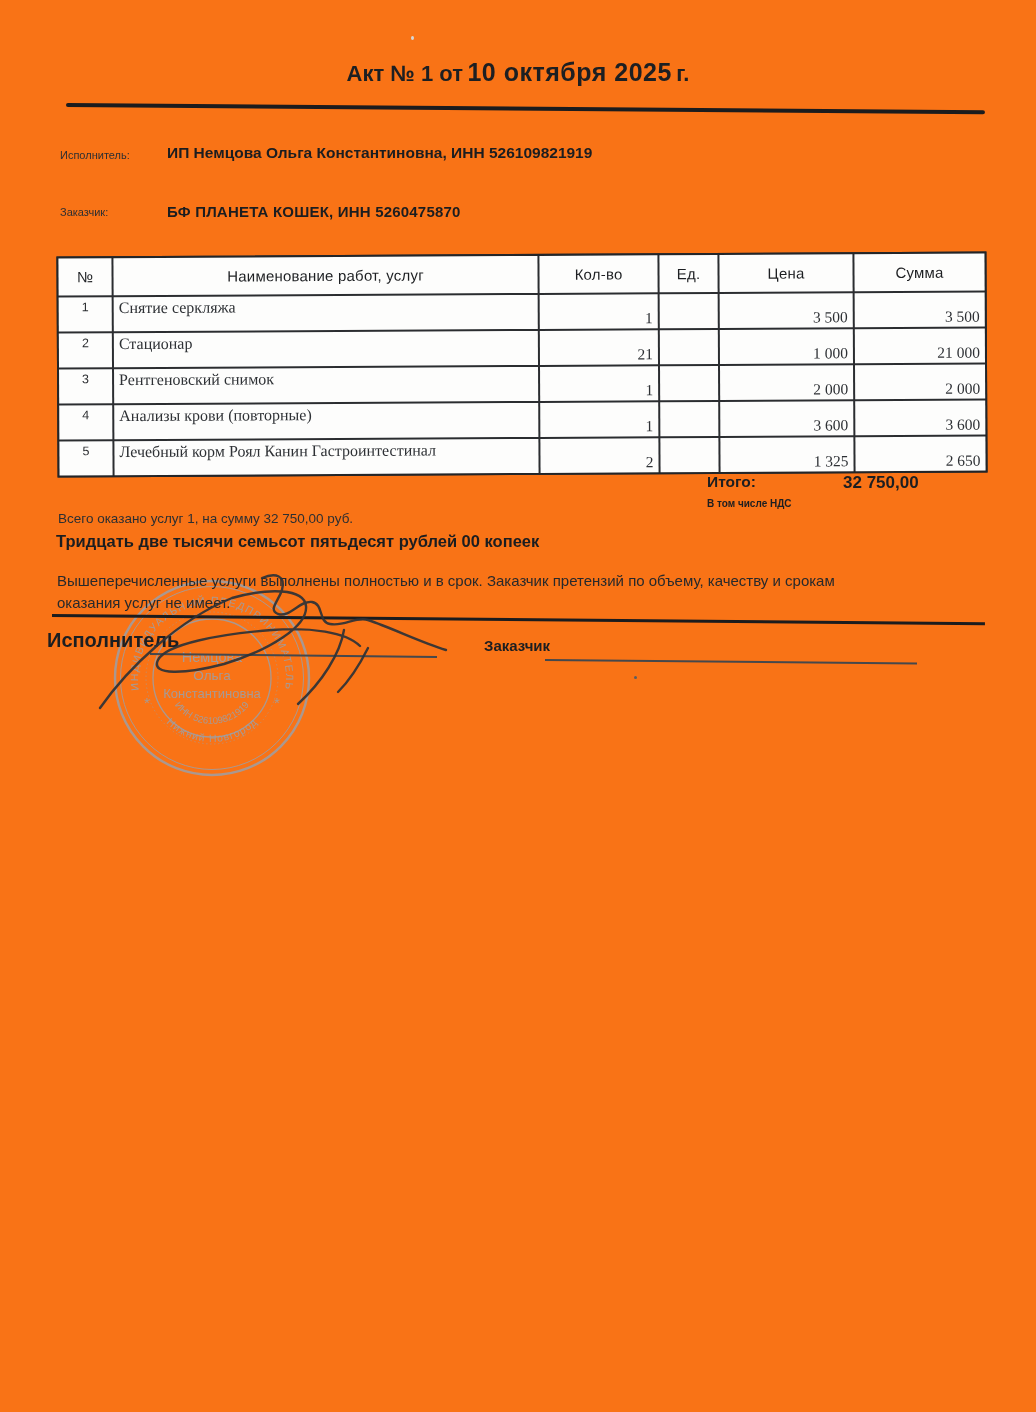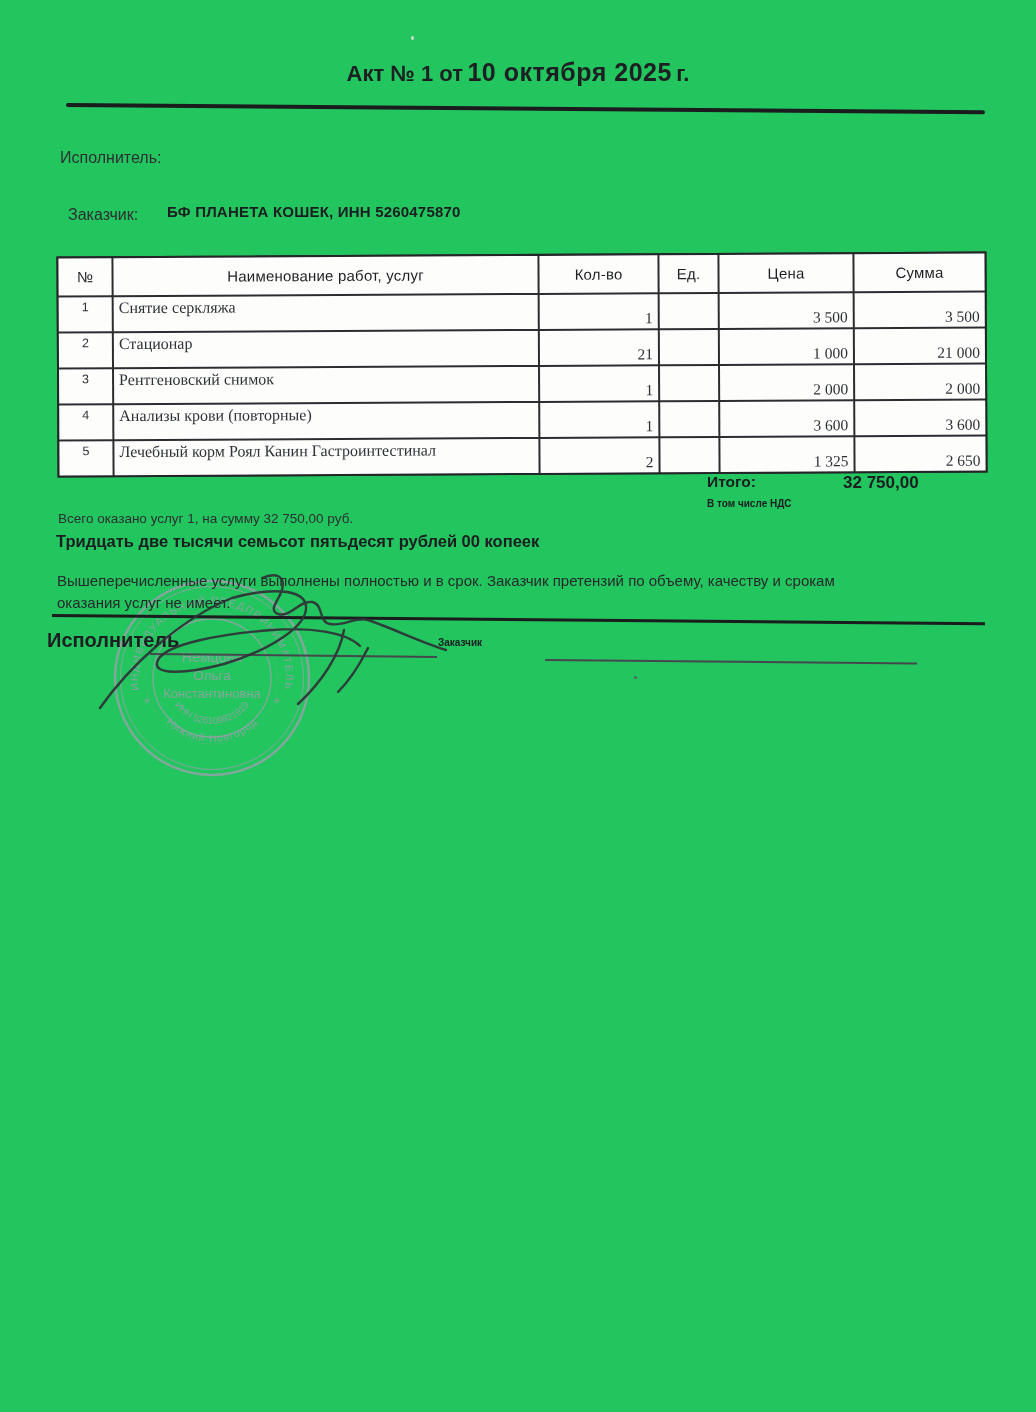--- a/index.html
+++ b/index.html
@@ -1,36 +1,36 @@
 <!DOCTYPE html>
 <html><head>
 <meta charset="utf-8">
 <style>
   html,body{margin:0;padding:0;background:#e8e8e8;}
   .page{
     position:relative; width:1036px; height:1412px; margin:0 auto;
-    background:#22c55e; overflow:hidden;
+    background:#f97316; overflow:hidden;
     font-family:"Liberation Sans", sans-serif; color:#26282b;
   }
   .abs{position:absolute;}
 
   
   .title{top:58px; left:0; width:100%; text-align:center; font-weight:bold; color:#1d1f22; white-space:nowrap;}
   .title .t1{font-size:22px;}
   .title .t2{font-size:25px; letter-spacing:.5px;}
   .title .t3{font-size:22px;}
   .title-rule{left:66px; top:103px; width:919px; height:3.5px; background:#1b1c1e;
     transform:rotate(0.45deg); transform-origin:left center; border-radius:2px;}
 
   
-  .lbl{font-size:16px; color:#2d2f32;}
+  .lbl{font-size:11px; color:#2d2f32;}
   .val-b{font-weight:bold; color:#1b1d20;}
   .executor-label{left:60px; top:149px;}
   .executor-value{left:167px; top:144px; font-size:15.5px;}
-  .customer-label{left:68px; top:206px;}
+  .customer-label{left:60px; top:206px;}
   .customer-value{left:167px; top:203px; font-size:15px; letter-spacing:.2px;}
 
   
   .tbl{
     left:57px; top:254px; width:926px;
     display:grid;
     grid-template-columns:53px 424px 118px 58px 133px 1fr;
     grid-template-rows:37px repeat(5, 34px);
     gap:2px; background:#2b2d30; border:2.5px solid #232528;
     transform:rotate(-0.3deg); transform-origin:center;
@@ -54,21 +54,21 @@
 
   
   .closing{left:57px; top:570px; width:860px; font-size:15px; line-height:22px; color:#27292c;}
 
   
   .sep-rule{left:52px; top:614px; width:933px; height:3px; background:#1b1c1e;
     transform:rotate(0.5deg); transform-origin:left center;}
 
   
   .exec-sig-label{left:47px; top:629px; font-weight:bold; font-size:20px; color:#1c1e21;}
-  .cust-sig-label{left:438px; top:637px; font-weight:bold; font-size:10px; color:#1c1e21;}
+  .cust-sig-label{left:484px; top:637px; font-weight:bold; font-size:15px; color:#1c1e21;}
   .exec-sig-line{left:150px; top:653px; width:287px; height:2px; background:#45484c;
     transform:rotate(0.6deg); transform-origin:left center;}
   .cust-sig-line{left:545px; top:659px; width:372px; height:2px; background:#45484c;
     transform:rotate(0.55deg); transform-origin:left center;}
 
   .ink-dot{left:634px; top:676px; width:3px; height:3px; background:#5b5e61; border-radius:50%;}
   .scan-speck{left:411px; top:36px; width:3px; height:4px; background:#d7d7d5; border-radius:50%;}
 
   .stamp-svg{left:106px; top:572px;}
   .sig-svg{left:0; top:0; pointer-events:none;}
@@ -80,20 +80,21 @@
 
   <div class="abs title">
     <span class="t1">Акт № 1 от</span>
     <span class="t2">10 октября 2025</span>
     <span class="t3">г.</span>
   </div>
   <div class="abs title-rule"></div>
   <div class="abs scan-speck"></div>
 
   <div class="abs lbl executor-label">Исполнитель:</div>
+  <div class="abs val-b executor-value">ИП Немцова Ольга Константиновна, ИНН 526109821919</div>
   <div class="abs lbl customer-label">Заказчик:</div>
   <div class="abs val-b customer-value">БФ ПЛАНЕТА КОШЕК, ИНН 5260475870</div>
 
   <div class="abs tbl">
     <div class="th">№</div>
     <div class="th">Наименование работ, услуг</div>
     <div class="th">Кол-во</div>
     <div class="th">Ед.</div>
     <div class="th">Цена</div>
     <div class="th">Сумма</div>

